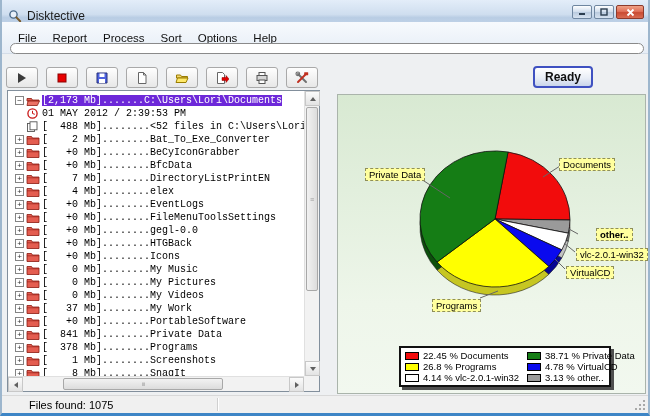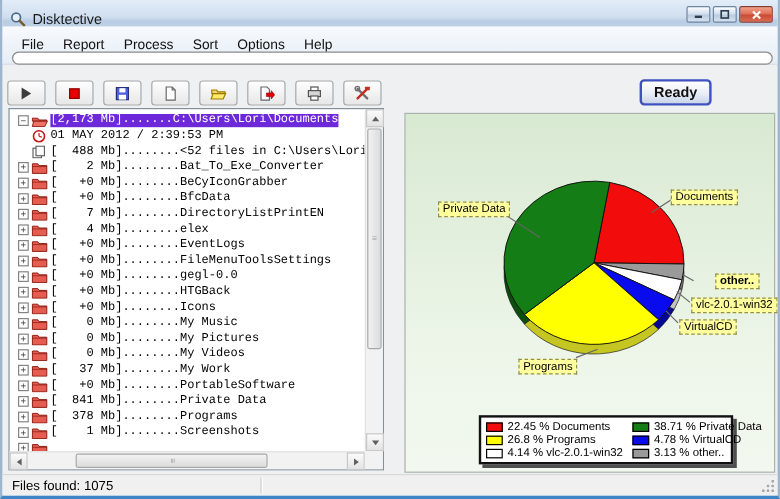--- a/index.html
+++ b/index.html
@@ -68,21 +68,21 @@
     border:1px solid #aab4ab;background:linear-gradient(180deg,#d8e9d2,#eef6ea 70%,#f2f8ef);}
   .callout{position:absolute;background:#ffff9e;border:1px dashed #8f8f5a;color:#000;
     font-size:9.5px;line-height:11px;padding:0 3px;white-space:nowrap;}
   .legend{position:absolute;left:61px;top:251px;width:212px;background:#fff;border:2px solid #111;
     box-shadow:3px 3px 0 #4f4f4f;padding:2px 4px;display:grid;grid-template-columns:122px 80px;grid-auto-rows:11px;}
   .legend-item{display:flex;align-items:center;font-size:9.5px;color:#000;white-space:nowrap;}
   .swatch{flex:none;width:14px;height:8px;border:1px solid #000;margin-right:4px;}
   
   .statusbar{position:absolute;left:0;bottom:0;width:100%;height:18px;background:#f0f0f0;
     border-top:1px solid #d9d9d9;display:flex;align-items:center;font-size:11px;color:#000;}
-  .status-text{padding-left:8px;}
+  .status-text{padding-left:8px;margin-left:19px;}
   .status-sep{position:absolute;left:215px;top:2px;bottom:2px;width:1px;background:#d0d0d0;box-shadow:1px 0 0 #fff;}
   .resize-grip{position:absolute;right:2px;bottom:2px;width:12px;height:12px;
     background:
       radial-gradient(circle at 10px 10px,#a8a8a8 1px,transparent 1.4px),
       radial-gradient(circle at 10px 6px,#a8a8a8 1px,transparent 1.4px),
       radial-gradient(circle at 6px 10px,#a8a8a8 1px,transparent 1.4px),
       radial-gradient(circle at 10px 2px,#a8a8a8 1px,transparent 1.4px),
       radial-gradient(circle at 6px 6px,#a8a8a8 1px,transparent 1.4px),
       radial-gradient(circle at 2px 10px,#a8a8a8 1px,transparent 1.4px);}
 </style>
@@ -265,21 +265,21 @@
             <path d="M1,2.5 h4.5 l1,1.5 h6.5 v6.5 h-12 z" fill="#e45d50" stroke="#8b1a10" stroke-width="0.8"></path>
             <path d="M1,4.8 h12" stroke="#8b1a10" stroke-width="0.6"></path>
           </svg><span class="t-text">[  378 Mb]........Programs</span></div>
         <div class="tree-row"><span class="t-indent"></span><span class="expand-box">+</span><svg class="t-icon" viewBox="0 0 14 11">
             <path d="M1,2.5 h4.5 l1,1.5 h6.5 v6.5 h-12 z" fill="#e45d50" stroke="#8b1a10" stroke-width="0.8"></path>
             <path d="M1,4.8 h12" stroke="#8b1a10" stroke-width="0.6"></path>
           </svg><span class="t-text">[    1 Mb]........Screenshots</span></div>
         <div class="tree-row"><span class="t-indent"></span><span class="expand-box">+</span><svg class="t-icon" viewBox="0 0 14 11">
             <path d="M1,2.5 h4.5 l1,1.5 h6.5 v6.5 h-12 z" fill="#e45d50" stroke="#8b1a10" stroke-width="0.8"></path>
             <path d="M1,4.8 h12" stroke="#8b1a10" stroke-width="0.6"></path>
-          </svg></div>
+          </svg><span class="t-text">[    8 Mb]........SnagIt</span></div>
       </div>
     <div class="vscroll">
       <div class="sb-btn" style="top:0;left:0;">
           <div class="arrow arr-up"></div>
         </div>
       <div class="vthumb" style="top:16px;height:184px;">
           <div class="grip">≡</div>
         </div>
       <div class="sb-btn" style="bottom:0;left:0;">
           <div class="arrow arr-dn"></div>

